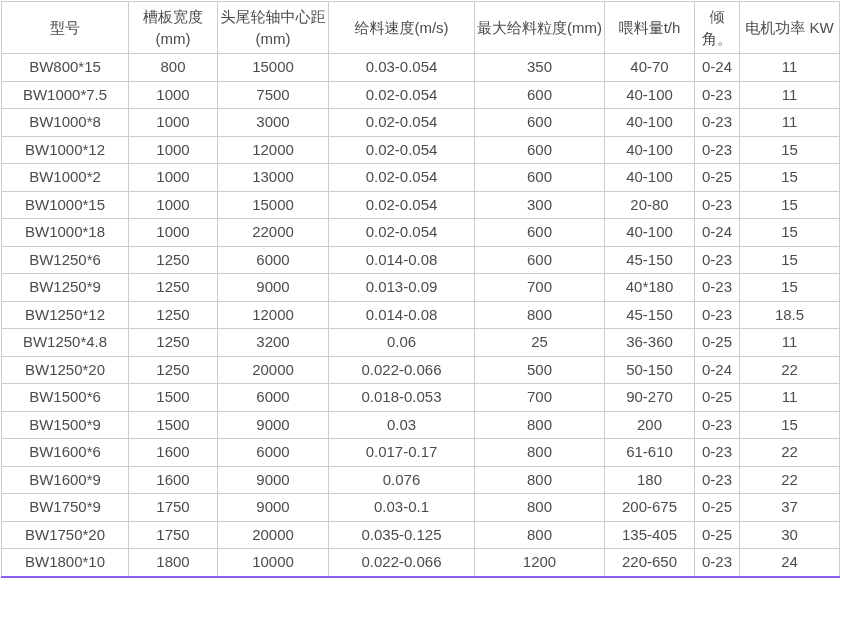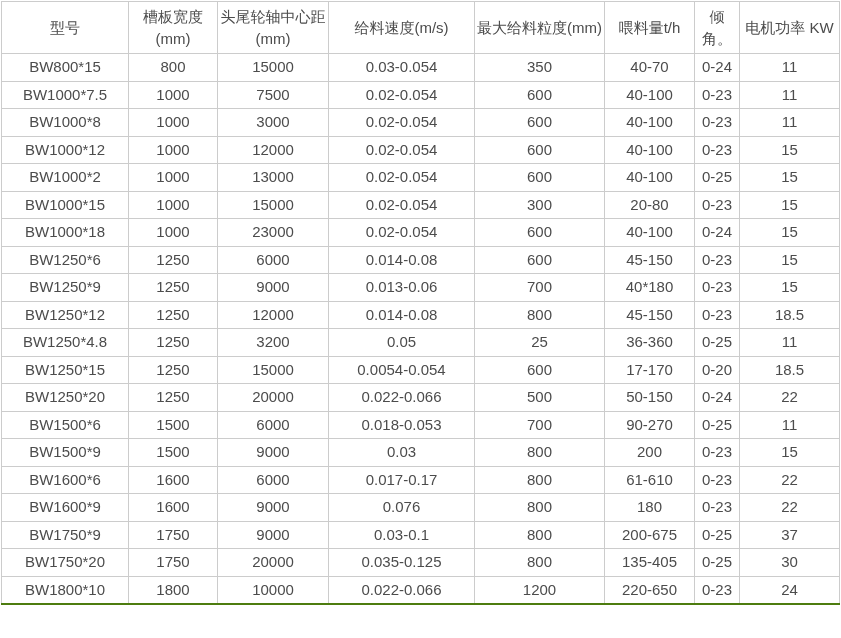--- a/index.html
+++ b/index.html
@@ -11,21 +11,21 @@
     width: 841px;
     height: 638px;
     font-family: "Liberation Sans", "DejaVu Sans", sans-serif;
     overflow: hidden;
   }
   table.spec-table {
     border-collapse: collapse;
     table-layout: fixed;
     width: 838px;
     margin: 1px 0 0 1px;
-    border-bottom: 2px solid #4d7c0f;
+    border-bottom: 2px solid #8b5cf6;
   }
   .spec-table th,
   .spec-table td {
     border: 1px solid #cccccc;
     text-align: center;
     vertical-align: middle;
     color: #4c4c4c;
     font-size: 15px;
     font-weight: normal;
     padding: 0 2px;
@@ -124,76 +124,66 @@
         <td>15000</td>
         <td>0.02-0.054</td>
         <td>300</td>
         <td>20-80</td>
         <td>0-23</td>
         <td>15</td>
       </tr>
       <tr>
         <td>BW1000*18</td>
         <td>1000</td>
-        <td>23000</td>
+        <td>22000</td>
         <td>0.02-0.054</td>
         <td>600</td>
         <td>40-100</td>
         <td>0-24</td>
         <td>15</td>
       </tr>
       <tr>
         <td>BW1250*6</td>
         <td>1250</td>
         <td>6000</td>
         <td>0.014-0.08</td>
         <td>600</td>
         <td>45-150</td>
         <td>0-23</td>
         <td>15</td>
       </tr>
       <tr>
         <td>BW1250*9</td>
         <td>1250</td>
         <td>9000</td>
-        <td>0.013-0.06</td>
+        <td>0.013-0.09</td>
         <td>700</td>
         <td>40*180</td>
         <td>0-23</td>
         <td>15</td>
       </tr>
       <tr>
         <td>BW1250*12</td>
         <td>1250</td>
         <td>12000</td>
         <td>0.014-0.08</td>
         <td>800</td>
         <td>45-150</td>
         <td>0-23</td>
         <td>18.5</td>
       </tr>
       <tr>
         <td>BW1250*4.8</td>
         <td>1250</td>
         <td>3200</td>
-        <td>0.05</td>
+        <td>0.06</td>
         <td>25</td>
         <td>36-360</td>
         <td>0-25</td>
         <td>11</td>
-      </tr>
-      <tr>
-        <td>BW1250*15</td>
-        <td>1250</td>
-        <td>15000</td>
-        <td>0.0054-0.054</td>
-        <td>600</td>
-        <td>17-170</td>
-        <td>0-20</td>
-        <td>18.5</td>
       </tr>
       <tr>
         <td>BW1250*20</td>
         <td>1250</td>
         <td>20000</td>
         <td>0.022-0.066</td>
         <td>500</td>
         <td>50-150</td>
         <td>0-24</td>
         <td>22</td>

